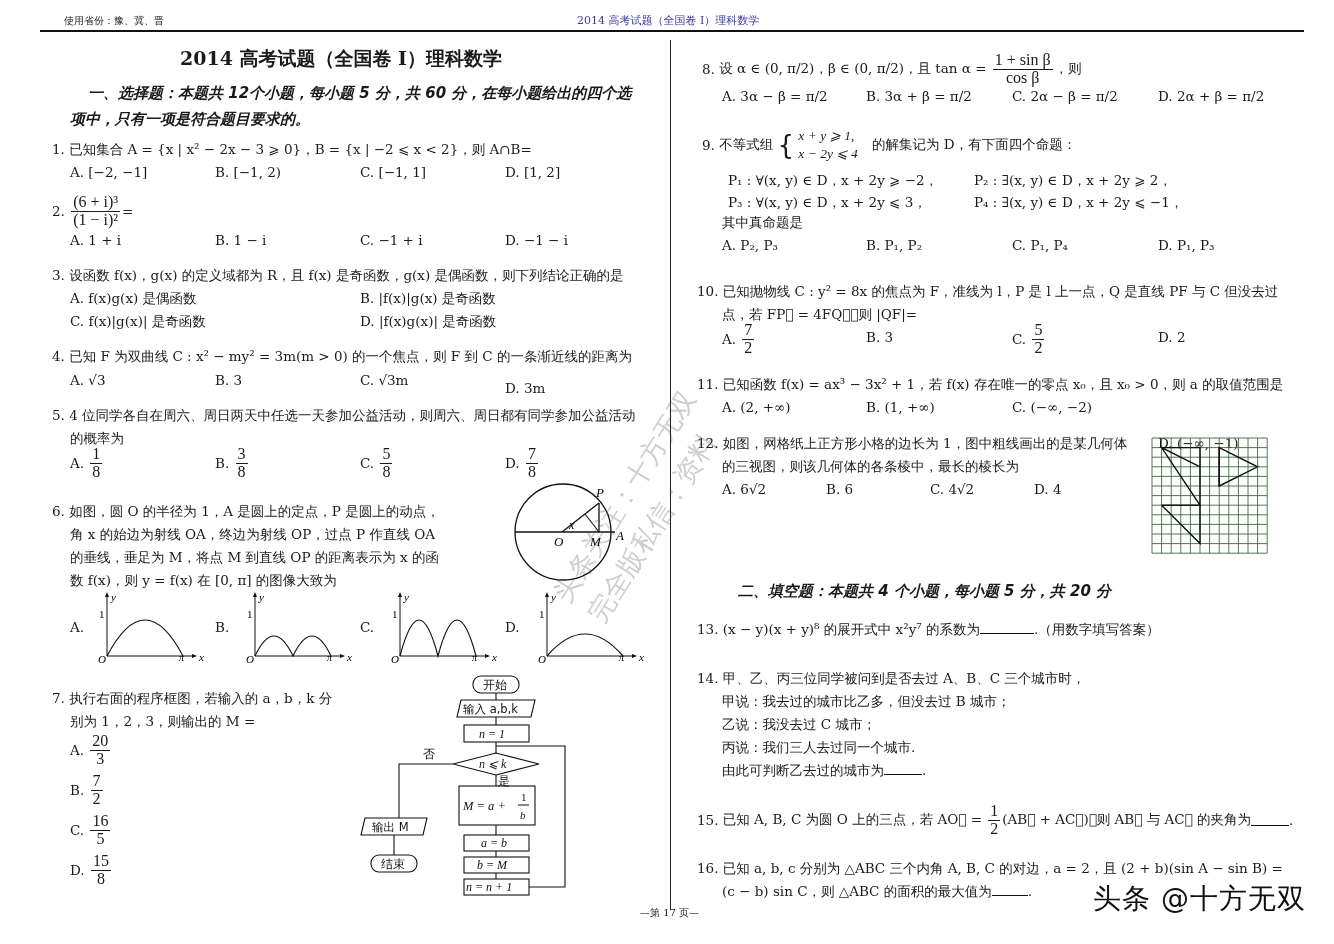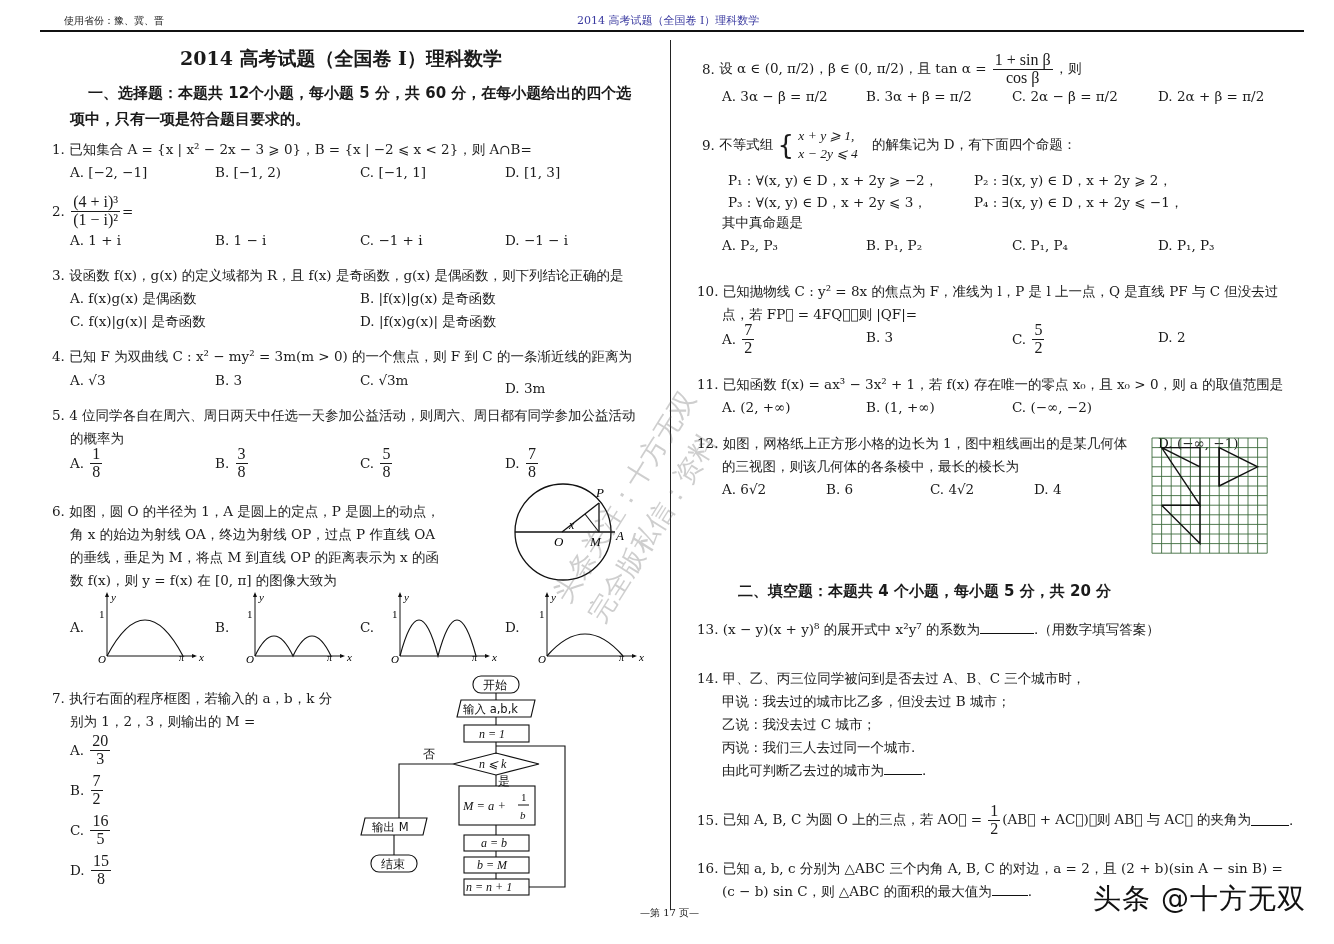--- a/index.html
+++ b/index.html
@@ -7,21 +7,21 @@
   body { position: relative; font-family: "DejaVu Serif", "Liberation Serif", serif; color: #1a1a1a; font-size: 13px; }
   .abs { position: absolute; white-space: nowrap; }
   .frac { display: inline-flex; flex-direction: column; align-items: center; vertical-align: middle; line-height: 1.05; font-size: 16px; margin: 0 2px; font-family: "Liberation Serif", serif; }
   .frac > span:first-child { border-bottom: 1px solid #1a1a1a; padding: 0 2px; }
   .frac > span { padding: 0 2px; }
   .header-left { left: 64px; top: 14px; font-size: 10px; color: #222; }
   .header-center { left: 577px; top: 13px; font-size: 11px; color: #3a3aa0; }
   .header-rule { position: absolute; left: 40px; top: 30px; width: 1264px; height: 2px; background: #111; }
   .col-divider { position: absolute; left: 670px; top: 40px; width: 1px; height: 870px; background: #222; }
   .title { left: 180px; top: 46px; font-size: 19px; font-weight: bold; font-family: "DejaVu Serif", serif; }
-  .section { font-size: 15px; font-weight: bold; font-family: "DejaVu Sans", sans-serif; }
+  .section { font-size: 15px; font-weight: bold; font-family: "DejaVu Sans", sans-serif; font-style: italic; }
   .q { font-size: 13.5px; }
   .opt { font-size: 13.5px; }
   .blank { display: inline-block; border-bottom: 1px solid #111; vertical-align: baseline; height: 12px; }
   .footer { left: 640px; top: 906px; font-size: 10px; }
   .watermark-brand { right: 28px; top: 880px; font-size: 28px; font-family: "DejaVu Sans", sans-serif; color: #111; letter-spacing: 1px; }
   .wm { position: absolute; font-size: 27px; color: rgba(80,80,80,0.28); font-family: "DejaVu Sans", sans-serif; transform-origin: left top; white-space: nowrap; pointer-events: none; }
   svg { position: absolute; overflow: visible; }
   svg text { font-family: "Liberation Serif", serif; font-style: italic; }
 </style>
 </head>
@@ -37,26 +37,26 @@
 <div class="abs section" style="left:88px;top:84px;">一、选择题：本题共 12个小题，每小题 5 分，共 60 分，在每小题给出的四个选</div>
 <div class="abs section" style="left:70px;top:110px;">项中，只有一项是符合题目要求的。</div>
 
 <div class="abs q" style="left:52px;top:141px;">
   <span>1.</span>
   <span>已知集合 A = {x | x² − 2x − 3 ⩾ 0}，B = {x | −2 ⩽ x &lt; 2}，则 A∩B=</span>
 </div>
 <div class="abs opt" style="left:70px;top:164px;">A. [−2, −1]</div>
 <div class="abs opt" style="left:215px;top:164px;">B. [−1, 2)</div>
 <div class="abs opt" style="left:360px;top:164px;">C. [−1, 1]</div>
-<div class="abs opt" style="left:505px;top:164px;">D. [1, 3]</div>
+<div class="abs opt" style="left:505px;top:164px;">D. [1, 2]</div>
 
 <div class="abs q" style="left:52px;top:194px;">
   <span style="vertical-align:middle;">2.</span>
   <span class="frac">
-    <span>(4 + i)³</span>
+    <span>(6 + i)³</span>
     <span>(1 − i)²</span>
   </span><span style="vertical-align:middle;">=</span>
 </div>
 <div class="abs opt" style="left:70px;top:232px;">A. 1 + i</div>
 <div class="abs opt" style="left:215px;top:232px;">B. 1 − i</div>
 <div class="abs opt" style="left:360px;top:232px;">C. −1 + i</div>
 <div class="abs opt" style="left:505px;top:232px;">D. −1 − i</div>
 
 <div class="abs q" style="left:52px;top:267px;">
   <span>3.</span>

